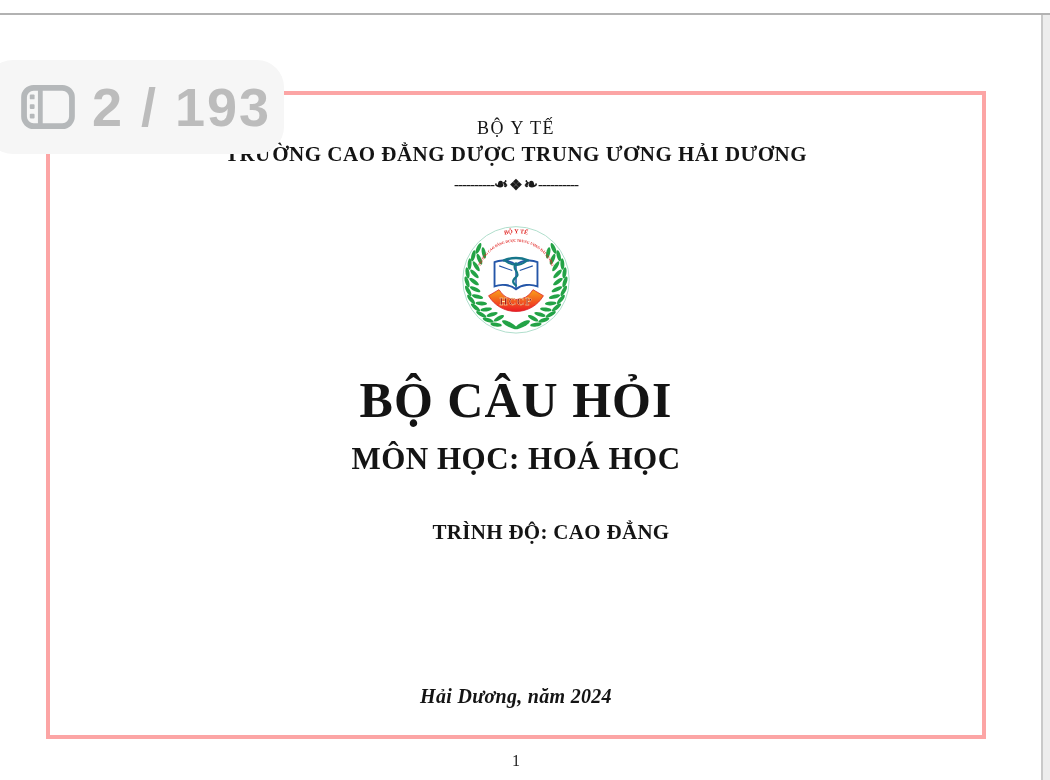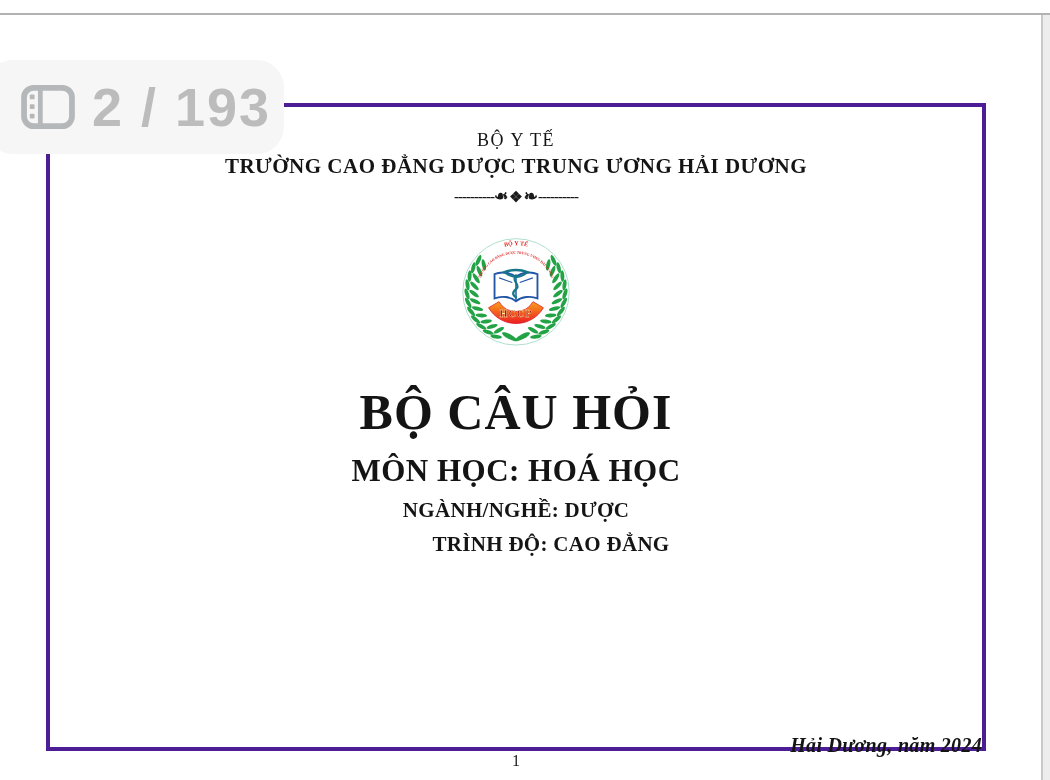--- a/index.html
+++ b/index.html
@@ -10,34 +10,34 @@
   html,body{margin:0;padding:0;background:#ffffff;}
   .viewport{
     position:relative;width:1050px;height:780px;background:#ffffff;overflow:hidden;
     font-family:"Liberation Serif","DejaVu Serif",serif;color:var(--ink);
   }
   .top-divider{position:absolute;left:0;top:13px;width:1050px;height:2px;background:var(--line-gray);}
   .scroll-rail{position:absolute;right:0;top:15px;width:7px;height:765px;background:var(--rail-bg);border-left:2px solid var(--rail-line);}
 
   
   .page-area{position:absolute;left:0;top:15px;width:1041px;height:765px;background:#fff;}
-  .page-frame{position:absolute;left:46px;top:76px;width:932px;height:640px;border:4px solid #4c1d95;margin-top:12px;}
+  .page-frame{position:absolute;left:46px;top:76px;width:932px;height:640px;border:4px solid #fca5a5;}
   .cline{position:absolute;left:0;width:100%;text-align:center;line-height:1.15;white-space:nowrap;}
   .ministry{top:23px;font-size:18px;font-weight:400;letter-spacing:1.5px;}
   .school{top:47px;font-size:21px;font-weight:700;letter-spacing:.5px;}
   .divider{top:80px;font-size:15px;font-weight:700;letter-spacing:-1px;color:#1a1a1a;}
   .divider .orn{font-size:17px;letter-spacing:0;display:inline-block;vertical-align:-1px;}
   .divider .orn-flip{transform:scaleX(-1);}
   .divider .orn-mid{font-size:15px;margin:0 1px;}
   .logo-wrap{position:absolute;left:50%;top:126px;transform:translateX(-50%);width:112px;height:114px;}
   .doc-title{top:277px;font-size:50px;font-weight:700;letter-spacing:1px;}
   .doc-subject{top:346px;font-size:31px;font-weight:700;letter-spacing:.5px;}
   .doc-major{top:391px;font-size:21px;font-weight:700;letter-spacing:.3px;}
   .doc-level{top:425px;font-size:21px;font-weight:700;letter-spacing:.3px;padding-left:35px;}
-  .doc-footer{top:627px;font-size:20px;font-weight:700;font-style:italic;letter-spacing:.3px;text-align:right;}
+  .doc-footer{top:590px;font-size:20px;font-weight:700;font-style:italic;letter-spacing:.3px;}
   .page-number{position:absolute;left:46px;top:737px;width:940px;text-align:center;font-size:16px;color:#1c1c1c;}
 
   
   .pill{
     position:absolute;left:-14px;top:60px;width:298px;height:94px;border-radius:27px;
     background:var(--pill-bg);display:flex;align-items:center;padding-left:34px;box-sizing:border-box;
     z-index:10;
   }
   .pill-label{
     font-family:"Liberation Sans","DejaVu Sans",sans-serif;font-size:54px;font-weight:700;
@@ -135,21 +135,20 @@
           </text>
           <text font-size="3.9" font-weight="bold" fill="#e02321" font-family="Liberation Serif, DejaVu Serif, serif">
             <textPath href="#arcRing" startOffset="50%" text-anchor="middle" textLength="99" lengthAdjust="spacingAndGlyphs">TRƯỜNG CAO ĐẲNG DƯỢC TRUNG ƯƠNG HẢI DƯƠNG</textPath>
           </text>
           <text x="60" y="88.5" text-anchor="middle" font-size="11" font-weight="bold" fill="#9e1118" letter-spacing="1" stroke="#ffe9a8" stroke-width="0.35" font-family="Liberation Serif, DejaVu Serif, serif">HCCP</text>
         </svg>
       </div>
 
       <div class="cline doc-subject">MÔN HỌC: HOÁ HỌC</div>
       <div class="cline doc-title">BỘ CÂU HỎI</div>
-      <div class="cline doc-major">NGÀNH/NGHỀ: DƯỢC</div>
       <div class="cline doc-level">TRÌNH ĐỘ: CAO ĐẲNG</div>
       <div class="cline doc-footer">Hải Dương, năm 2024</div>
     </div>
 
     <div class="page-number">1</div>
   </div>
 
   <div class="pill">
     <svg width="56" height="46" viewBox="0 0 58 48">
       <rect x="4" y="4" width="50" height="40" rx="10" fill="none" stroke="#b5b8ba" stroke-width="6"></rect>

